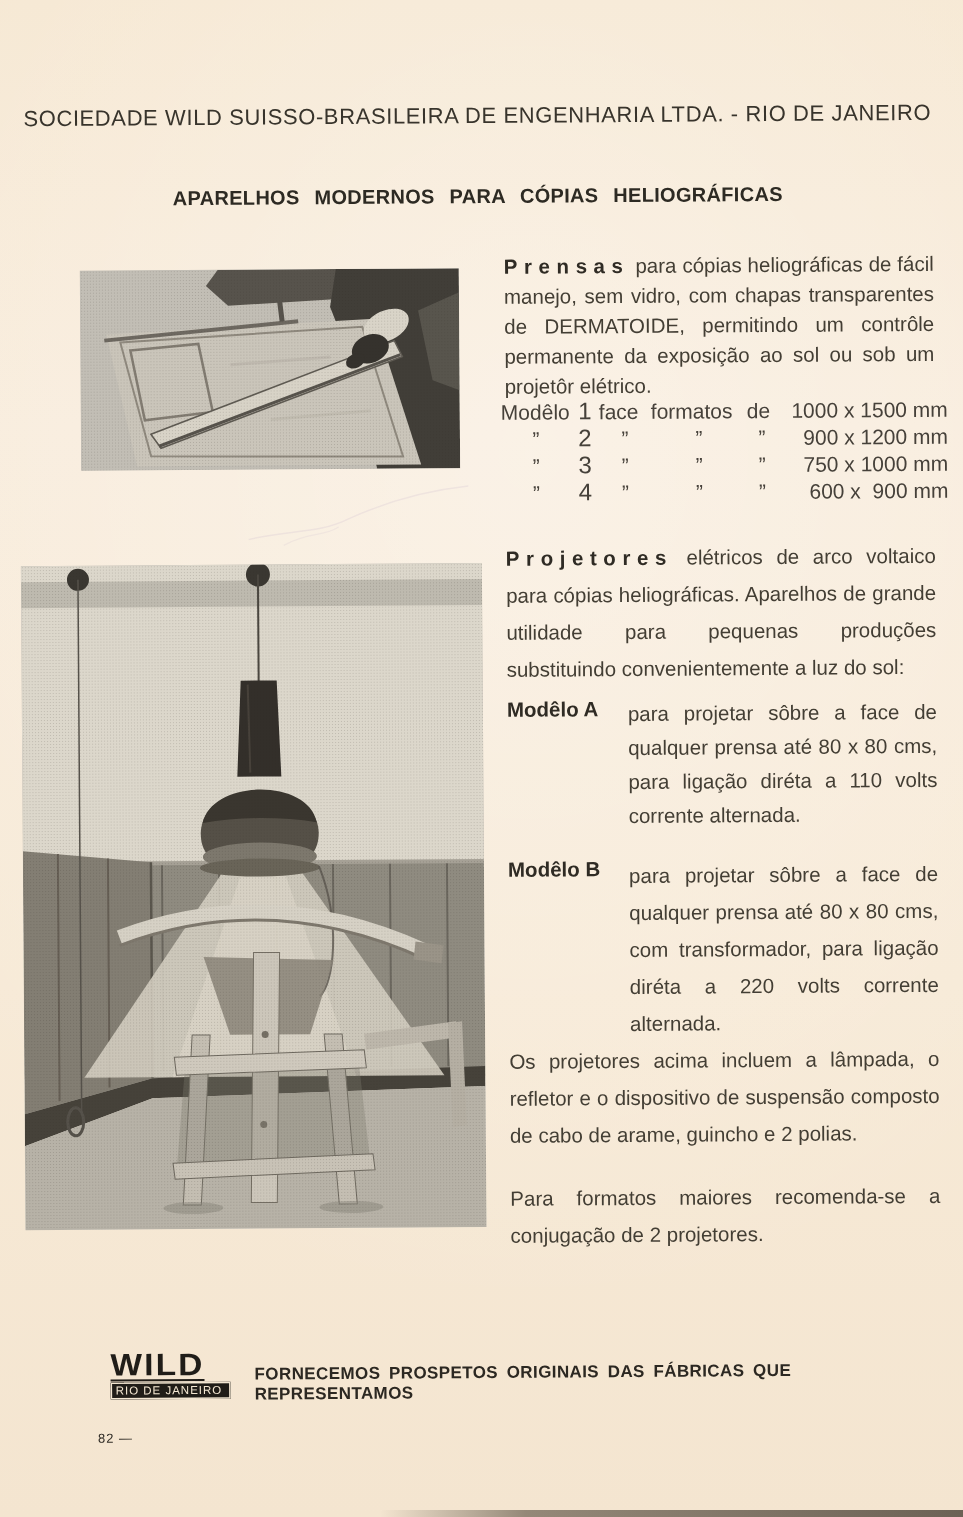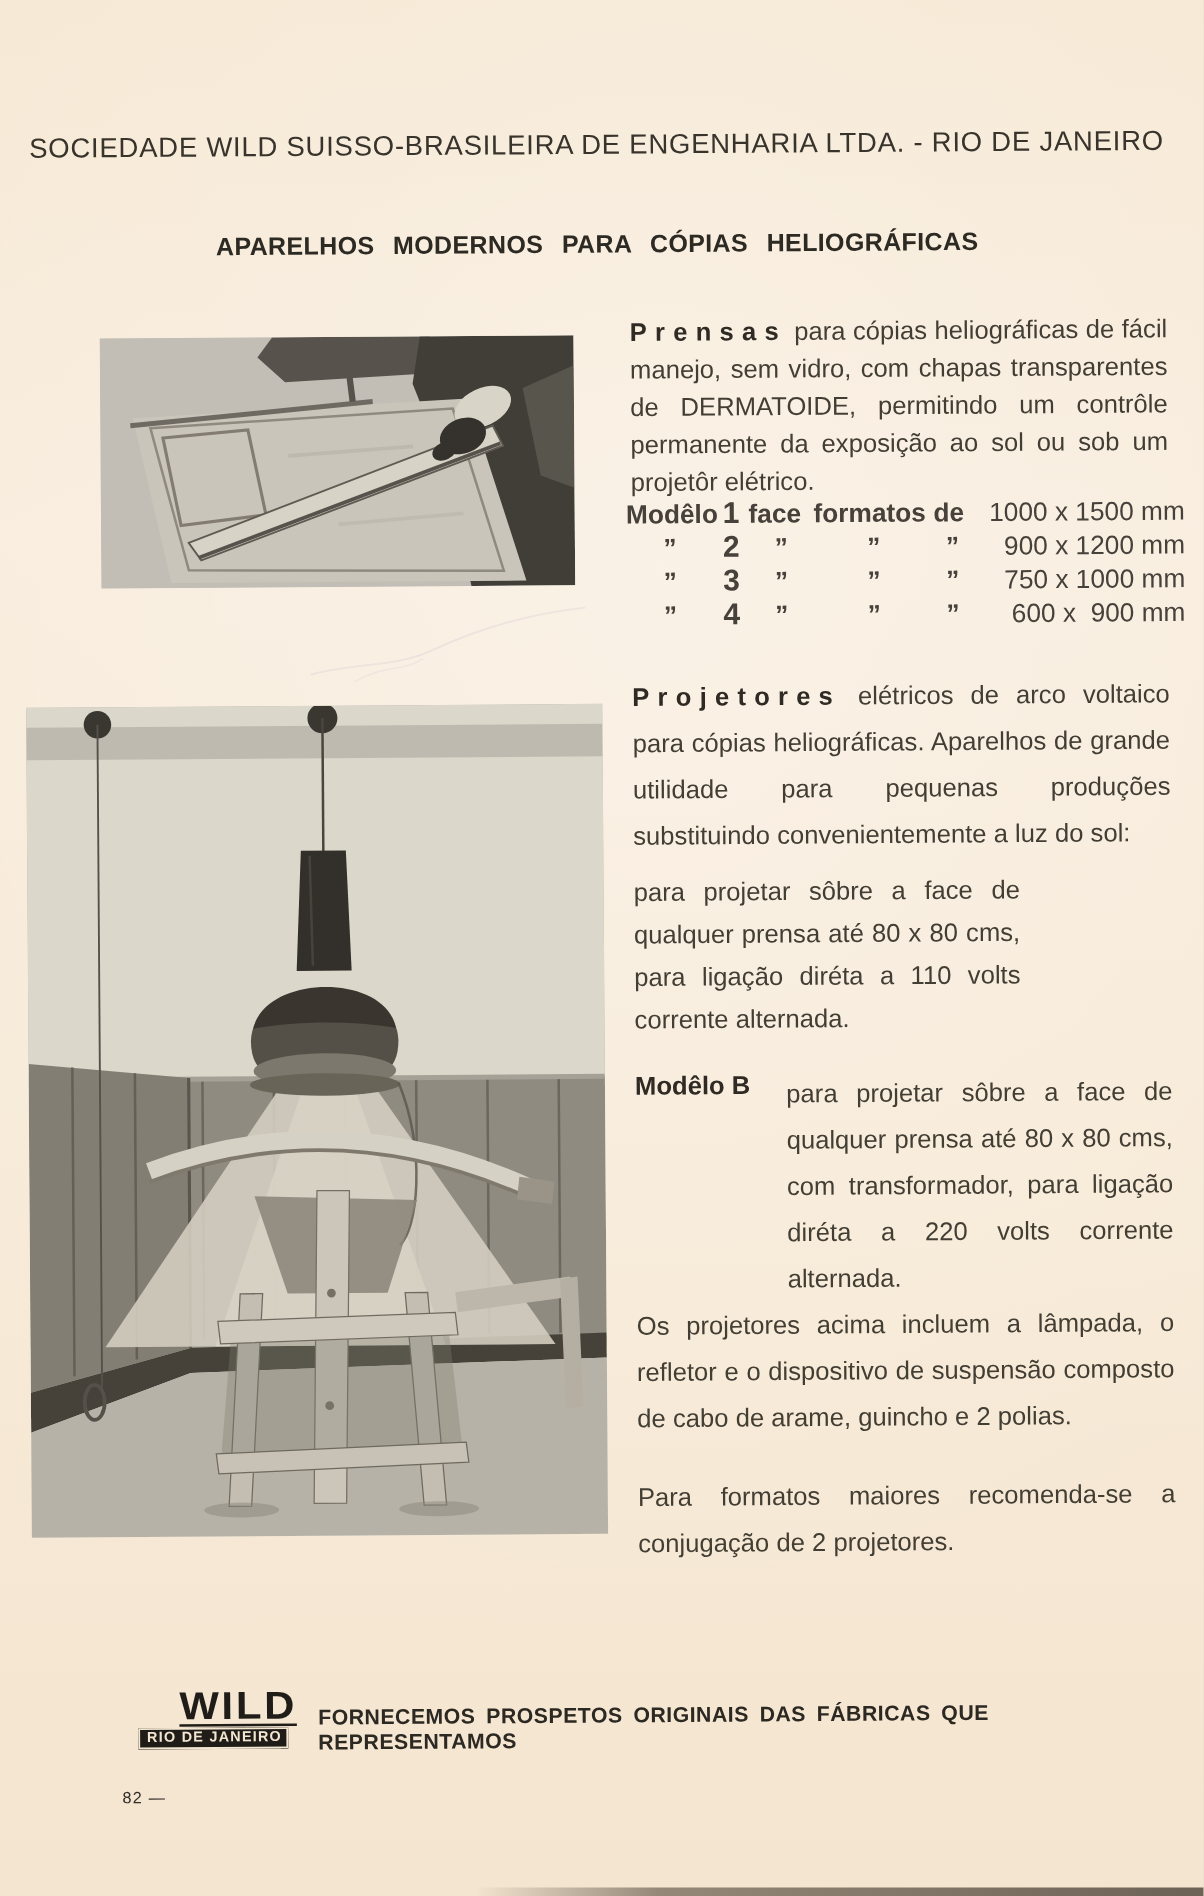--- a/index.html
+++ b/index.html
@@ -26,21 +26,21 @@
 
   
   .col{left:507px; width:430px; font-size:20.5px; color:#433e34;}
   .just{text-align:justify; text-justify:inter-word;}
   .lead{font-weight:700; letter-spacing:0.32em; color:#2f2b24;}
 
   .p-prensas{top:252px; line-height:30px;}
   .models{left:503px; top:399px; width:447px; font-size:21px; color:#46413б;}
   .models{color:#46413a;}
   .models .row{display:grid; grid-template-columns:70px 28px 52px 96px 30px 1fr; line-height:27px;}
-  .models .cell{text-align:center; white-space:pre;font-weight:bold;}
+  .models .cell{text-align:center; white-space:pre;}
   .models .row:first-child .c0,.models .row:first-child .c2,
   .models .row:first-child .c3,.models .row:first-child .c4{text-align:left;}
   .models .num{font-size:24px; line-height:26px;}
   .models .size{text-align:right; white-space:pre;}
 
   .p-projetores{top:540px; line-height:37px;}
 
   .modelo{display:flex; color:#433e34; font-size:20.5px;}
   .modelo .lbl{width:121px; font-weight:700; color:#2f2b24; flex:0 0 auto;}
   .modelo .txt{width:309px; text-align:justify;}
@@ -55,28 +55,28 @@
   .photo::after{
     content:""; position:absolute; inset:0; pointer-events:none;
     background-image:radial-gradient(rgba(45,40,33,0.16) 22%, rgba(0,0,0,0) 23%);
     background-size:3px 3px;
   }
   #photo1{left:83px; top:268px; width:379px; height:200px;}
   #photo2{left:22px; top:563px; width:461px; height:664px;}
   .photo svg{display:block;}
 
   
-  .logo{left:106px; top:1350px; width:120px; text-align:right;}
+  .logo{left:106px; top:1350px; width:120px; text-align:left;}
   .logo .brand{
     font-size:31px; font-weight:800; letter-spacing:2px; color:#201d18;
     line-height:26px; transform:scaleX(1.08); transform-origin:left;
     border-bottom:2px solid #201d18; padding-bottom:1px; display:inline-block;
   }
   .logo .sub{
-    margin-top:1px; background:#201d18; color:#f3e7d2; font-size:11.5px; font-weight:700;
+    margin-top:1px; background:#201d18; color:#f3e7d2; font-size:11.5px; font-weight:400;
     letter-spacing:1px; padding:2px 5px 3px 5px; box-shadow:inset 0 0 0 1.5px #f3e7d2, inset 0 0 0 3px #201d18;
     white-space:nowrap;
   }
   .slogan{
     left:250px; top:1363px; width:660px;
     font-size:17px; font-weight:700; letter-spacing:0.4px; word-spacing:3.5px; color:#2c2822;
   }
   .pagenum{left:93px; top:1428px; font-size:13px; color:#2f2b25; letter-spacing:1px;}
 
   .bottom-shadow{
@@ -234,20 +234,21 @@
       <path d="M20,60 C60,50 90,55 120,40 C160,22 200,12 240,8" fill="none" stroke="#b39ec0" stroke-width="1.5" opacity="0.45"></path>
       <path d="M55,66 C80,52 95,58 110,48" fill="none" stroke="#b39ec0" stroke-width="1.2" opacity="0.35"></path>
     </svg>
 
     <div class="abs col just p-projetores">
       <span class="lead">Projetores</span>
       <span>elétricos de arco voltaico para cópias heliográficas. Aparelhos de grande utilidade para pequenas produções substituindo convenientemente a luz do sol:</span>
     </div>
 
     <div class="abs modelo modelo-a">
+      <span class="lbl">Modêlo A</span>
       <span class="txt">para projetar sôbre a face de qualquer prensa até 80 x 80 cms, para ligação diréta a 110 volts corrente alternada.</span>
     </div>
 
     <div class="abs modelo modelo-b">
       <span class="lbl">Modêlo B</span>
       <span class="txt">para projetar sôbre a face de qualquer prensa até 80 x 80 cms, com transformador, para ligação diréta a 220 volts corrente alternada.</span>
     </div>
 
     <div class="abs col just p-note1">Os projetores acima incluem a lâmpada, o refletor e o dispositivo de suspensão composto de cabo de arame, guincho e 2 polias.</div>
     <div class="abs col just p-note2">Para formatos maiores recomenda-se a conjugação de 2 projetores.</div>

